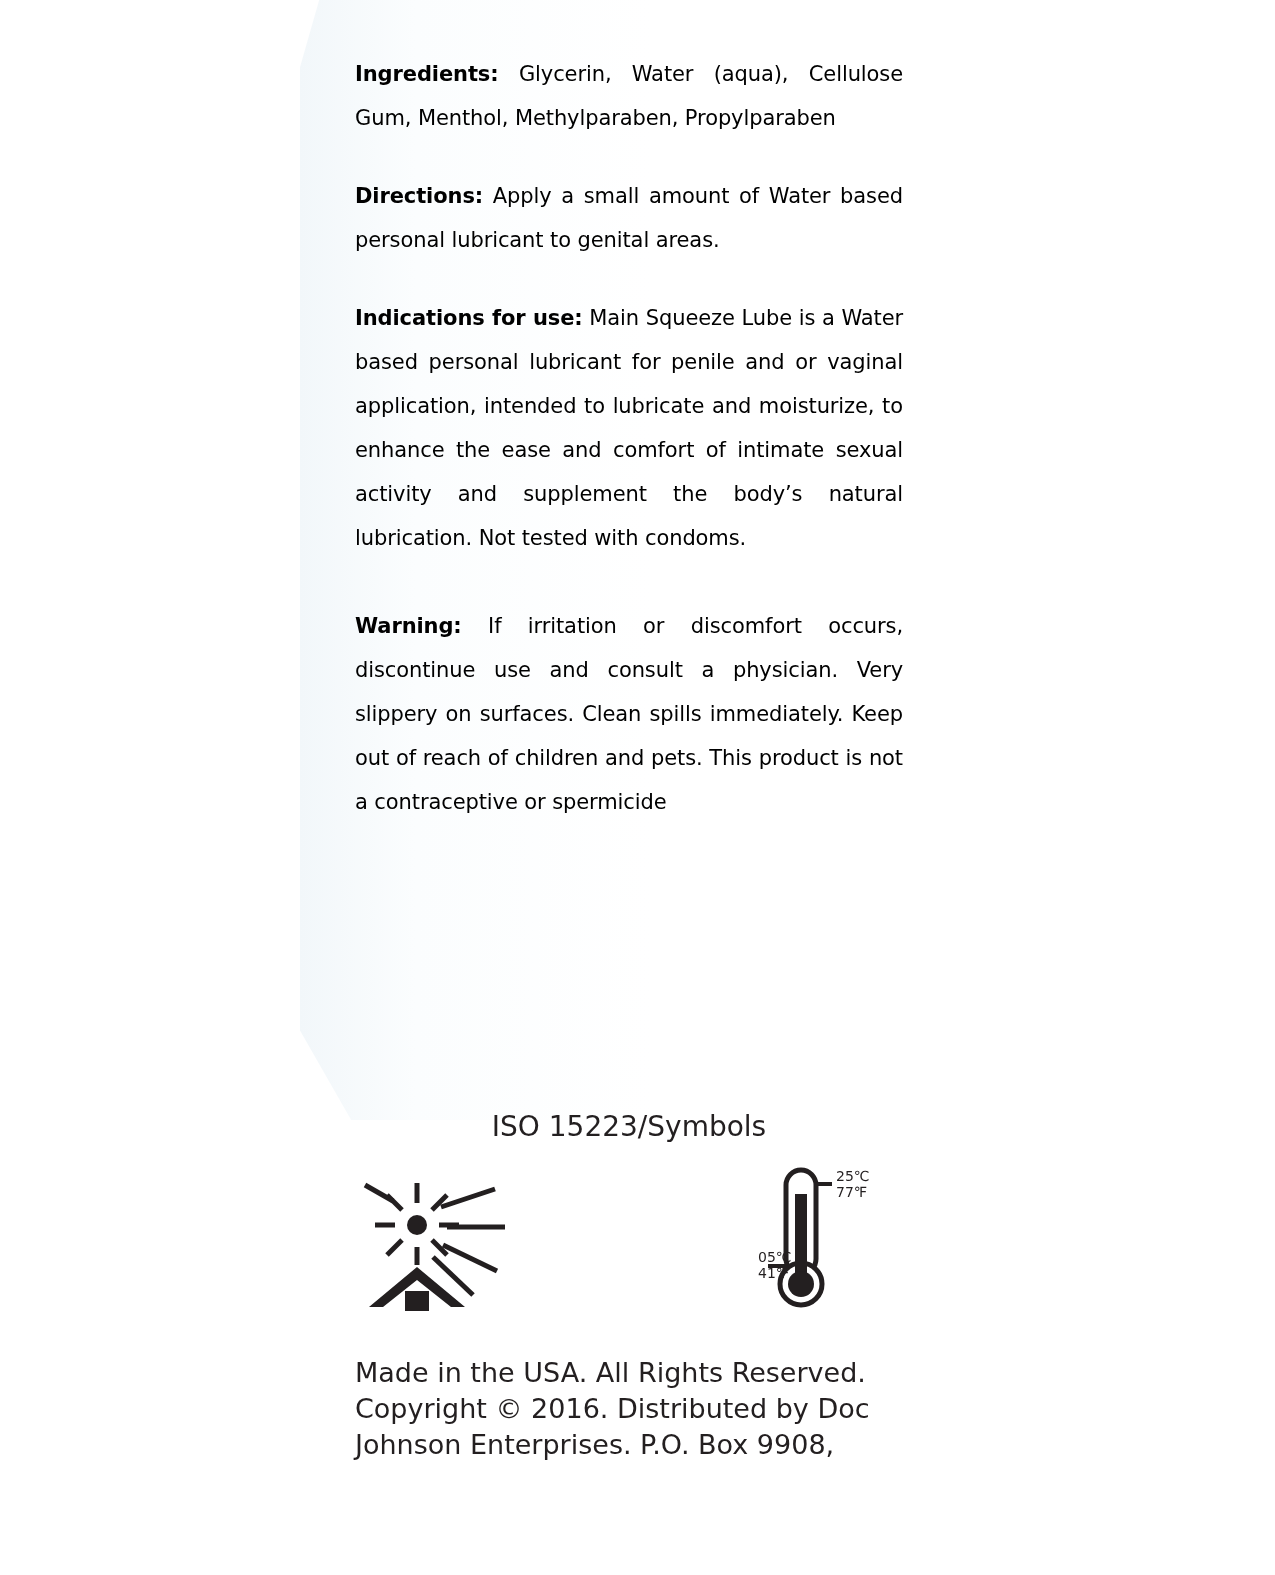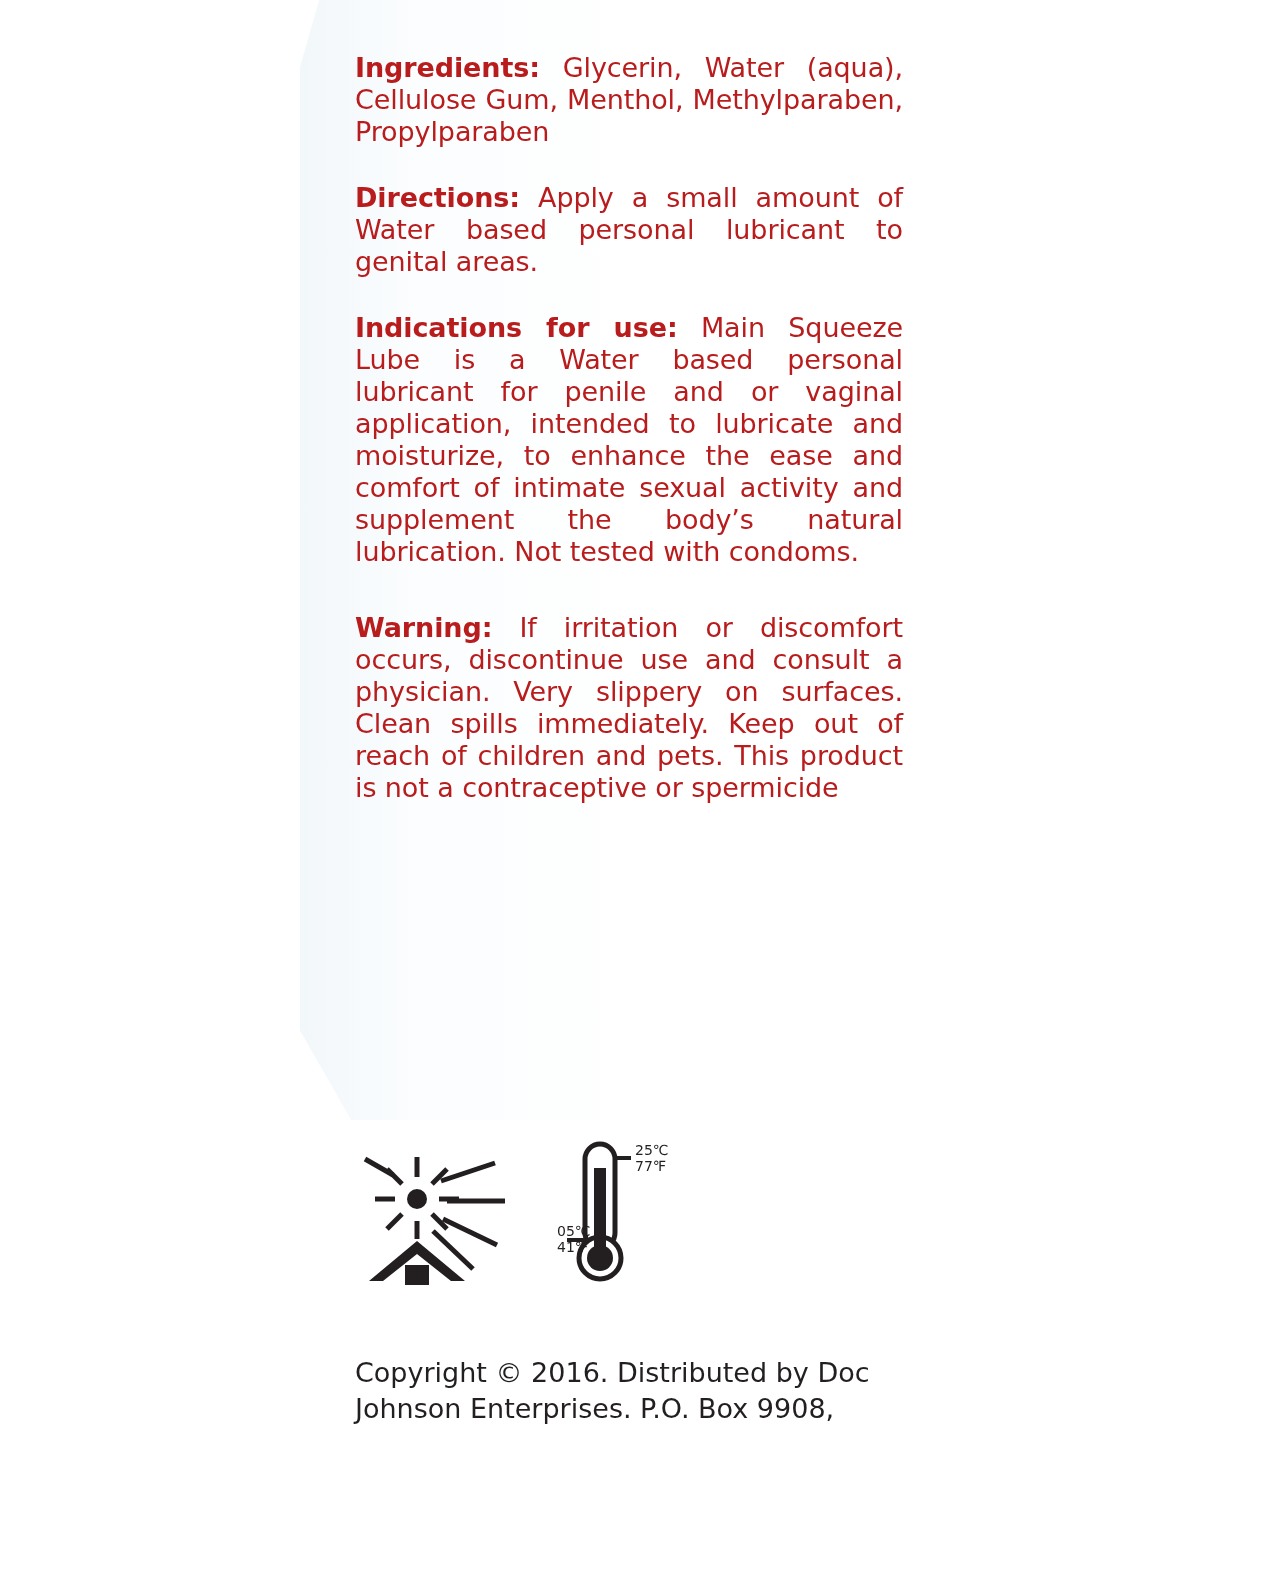--- a/index.html
+++ b/index.html
@@ -39,24 +39,24 @@
 
   .copy-block {
     position: absolute;
     left: 355px;
     top: 52px;
     width: 548px;
   }
 
   p.para {
     margin: 0 0 34px 0;
-    font-size: 27px;
-    line-height: 32px;
+    font-size: 21px;
+    line-height: 44px;
     text-align: justify;
-    color: #b91c1c;
+    color: #000000;
     letter-spacing: -0.1px;
   }
   p.para:last-child { margin-bottom: 0; margin-top: 44px; }
 
   p.para .lead {
     font-weight: bold;
   }
 
   
   .iso-section {
@@ -67,23 +67,23 @@
     text-align: center;
   }
   .iso-title {
     font-size: 28px;
     line-height: 34px;
     color: #231f20;
     margin: 0;
   }
 
   .symbols-row {
-    margin-top: 38px;
+    margin-top: 30px;
     display: flex;
-    justify-content: flex-start;
+    justify-content: space-between;
     align-items: flex-end;
     gap: 42px;
     height: 140px;
   }
 
   .symbol {
     display: block;
   }
 
   
@@ -122,20 +122,21 @@
       <span class="lead">Indications for use:</span><span> Main Squeeze Lube is a Water based personal lubricant for penile and or vaginal application, intended to lubricate and moisturize, to enhance the ease and comfort of intimate sexual activity and supplement the body’s natural lubrication. Not tested with condoms.</span>
     </p>
 
     <p class="para">
       <span class="lead">Warning:</span><span> If irritation or discomfort occurs, discontinue use and consult a physician. Very slippery on surfaces. Clean spills immediately. Keep out of reach of children and pets. This product is not a contraceptive or spermicide</span>
     </p>
 
   </div>
 
   <div class="iso-section">
+    <p class="iso-title">ISO 15223/Symbols</p>
 
     <div class="symbols-row">
 
       <svg class="symbol" width="160" height="135" viewBox="0 0 160 135" aria-hidden="true">
         <g stroke="#231f20" stroke-width="5" stroke-linecap="butt">
 
           <line x1="62" y1="4" x2="62" y2="24"></line>
           <line x1="62" y1="68" x2="62" y2="86"></line>
           <line x1="20" y1="46" x2="40" y2="46"></line>
           <line x1="84" y1="46" x2="104" y2="46"></line>
@@ -169,17 +170,18 @@
         <text x="78" y="17" font-family="'DejaVu Sans', sans-serif" font-size="14" fill="#231f20">25℃</text>
         <text x="78" y="33" font-family="'DejaVu Sans', sans-serif" font-size="14" fill="#231f20">77℉</text>
         <text x="-62" y="98" font-family="'DejaVu Sans', sans-serif" font-size="14" fill="#231f20" text-anchor="start" transform="translate(62,0)">05℃</text>
         <text x="-62" y="114" font-family="'DejaVu Sans', sans-serif" font-size="14" fill="#231f20" text-anchor="start" transform="translate(62,0)">41℉</text>
       </svg>
 
     </div>
   </div>
 
   <div class="footer">
+    <p>Made in the USA. All Rights Reserved.</p>
     <p>Copyright © 2016. Distributed by Doc</p>
     <p>Johnson Enterprises. P.O. Box 9908,</p>
   </div>
 
 </div>
 
 </body></html>

